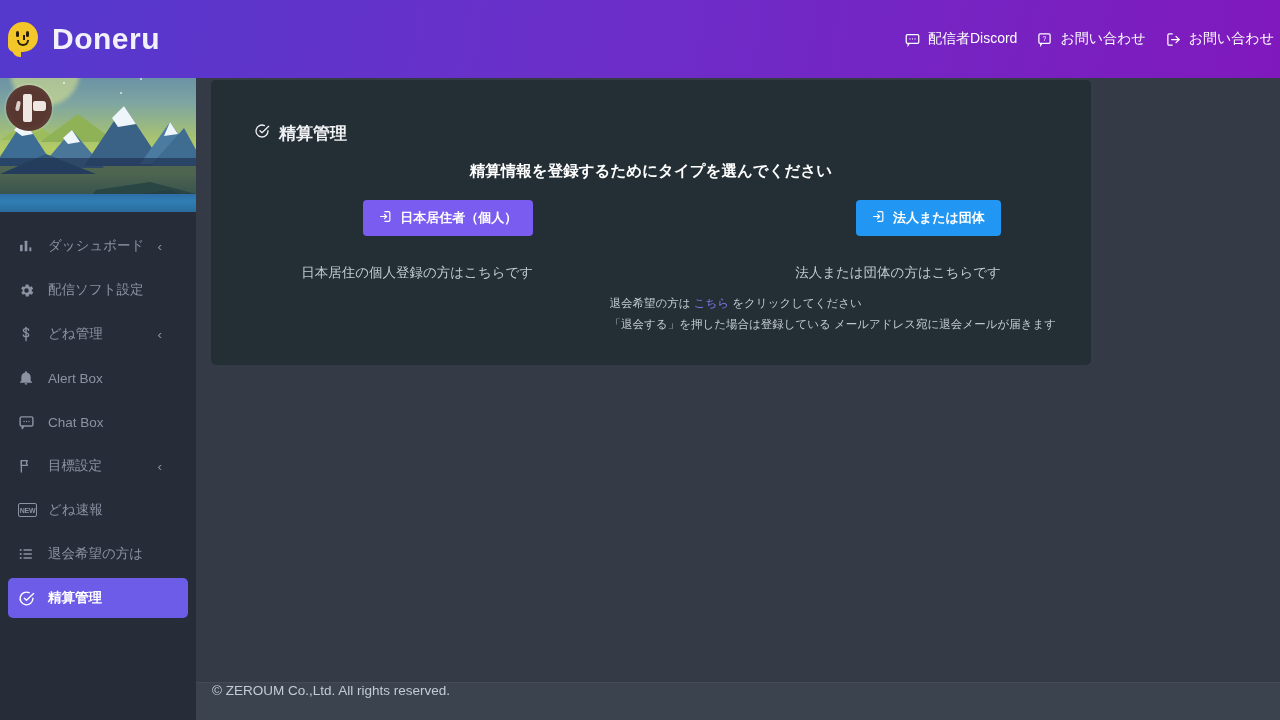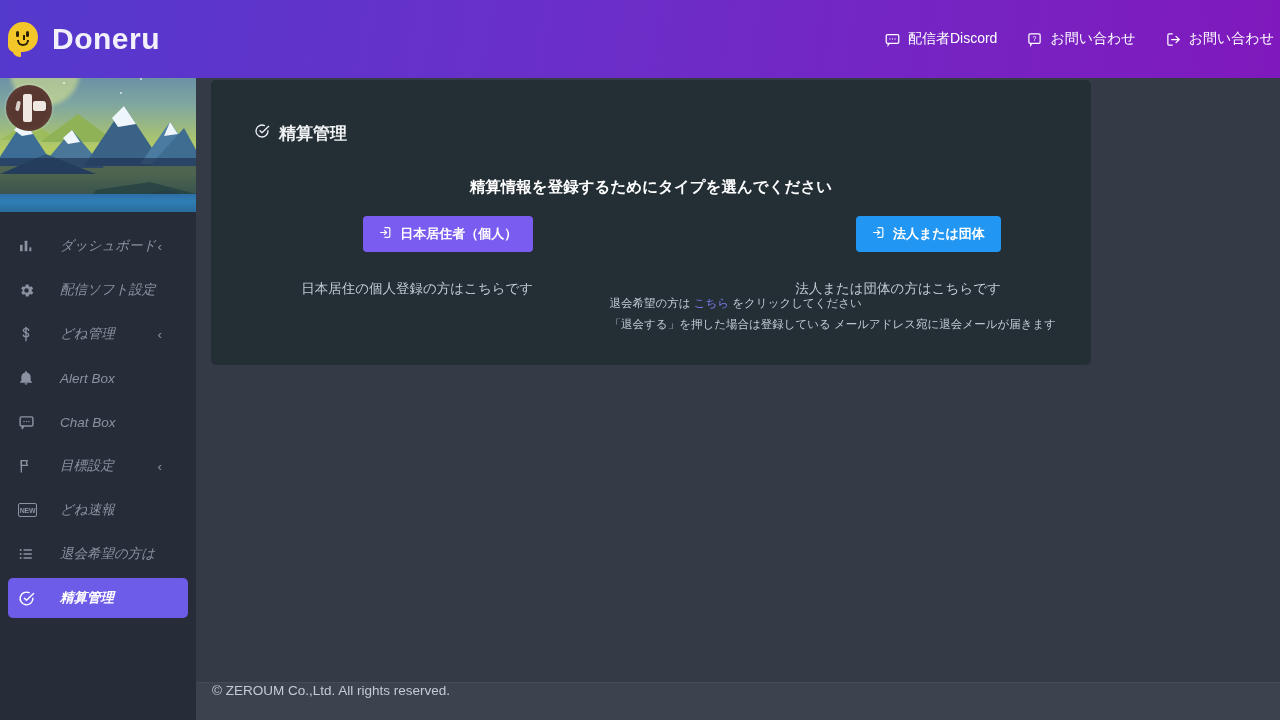--- a/index.html
+++ b/index.html
@@ -43,21 +43,21 @@
     position: absolute; left: 9px; top: 18px; width: 12px; height: 6px;
     border: 2px solid #2b2006; border-top: 0; border-radius: 0 0 7px 7px;
   }
   .brand-mark .mouth:before {
     content:""; position:absolute; left:4px; top:-5px; width:2px; height:5px; background:#2b2006;
   }
   .brand-text {
     color: #f2f0fb; font-size: 30px; font-weight: 700; letter-spacing: .5px;
   }
 
-  .header-nav { margin-left: auto; display: flex; align-items: center; gap: 30px; padding-right: 6px; }
+  .header-nav { margin-left: auto; display: flex; align-items: center; gap: 20px; padding-right: 6px; }
   .header-nav .nav-item {
     display: flex; align-items: center; gap: 8px;
     color: #ffffff; font-size: 14px; cursor: pointer; white-space: nowrap;
   }
   .header-nav .nav-item svg { display: block; }
 
   
   .sidebar {
     position: absolute; top: 62px; left: 0;
     width: 196px; height: 658px;
@@ -104,21 +104,21 @@
   }
 
   .menu { padding: 10px 0 0 0; }
   .menu-item {
     position: relative; display: flex; align-items: center;
     height: 40px; margin: 4px 8px; padding: 0 10px;
     border-radius: 5px; cursor: pointer;
     color: #8b93a3; font-size: 13.5px;
   }
   .menu-item .mi-icon { width: 22px; display: flex; align-items: center; justify-content: flex-start; }
-  .menu-item .mi-label { margin-left: 20px; white-space: nowrap; font-style: italic; }
+  .menu-item .mi-label { margin-left: 8px; white-space: nowrap; }
   .menu-item .mi-chev { position: absolute; right: 26px; color: #8b93a3; }
   .menu-item.active { background: #6d5ce8; color: #ffffff; font-weight: 700; }
   .menu-item.active .mi-chev { color: #ffffff; }
 
   .newbadge {
     display: inline-flex; align-items: center; justify-content: center;
     width: 19px; height: 14px; border: 1.5px solid #8b93a3; border-radius: 2px;
     font-size: 7px; font-weight: 700; letter-spacing: -0.2px; color: #8b93a3;
   }
 
@@ -136,21 +136,21 @@
     border-radius: 5px;
     position: relative;
   }
   .card-title {
     display: flex; align-items: center; gap: 9px;
     color: #f0f2f4; font-size: 17px; font-weight: 700;
     padding: 42px 0 0 43px;
   }
   .card-heading {
     text-align: center; color: #ffffff; font-size: 15.5px; font-weight: 700;
-    margin-top: 32px;
+    margin-top: 16px;
   }
   .choices {
     display: flex; justify-content: center; gap: 262px;
     margin-top: 18px;
   }
   .choice { display: flex; flex-direction: column; align-items: flex-end; }
   .btn {
     display: inline-flex; align-items: center; gap: 8px;
     border: 0; border-radius: 4px; cursor: pointer;
     color: #ffffff; font-size: 13px; font-weight: 700;

